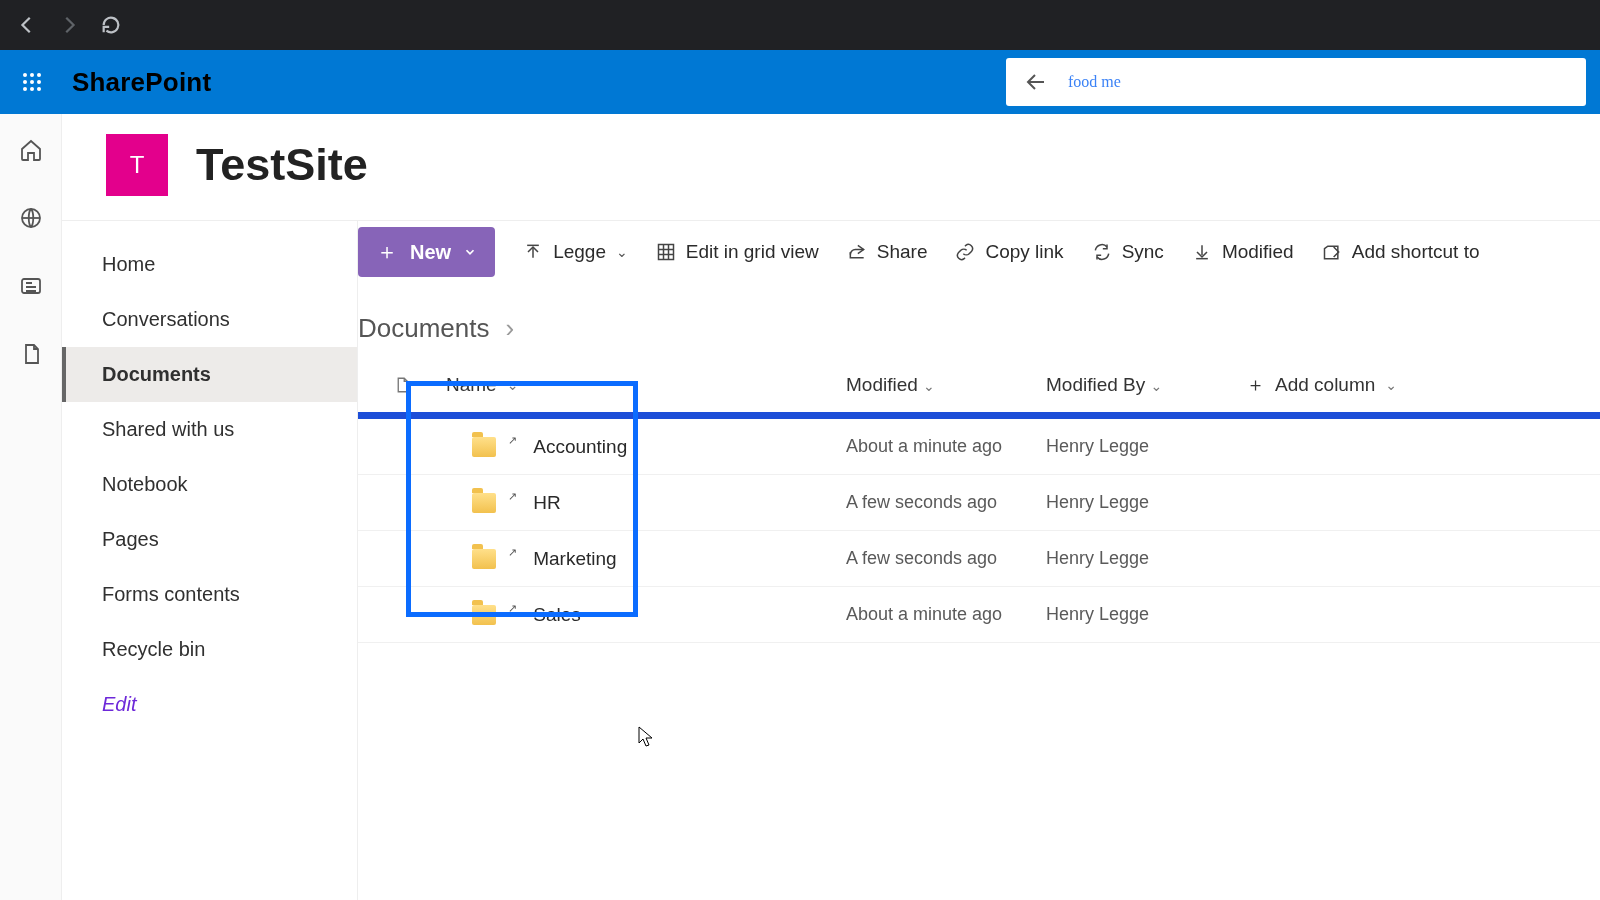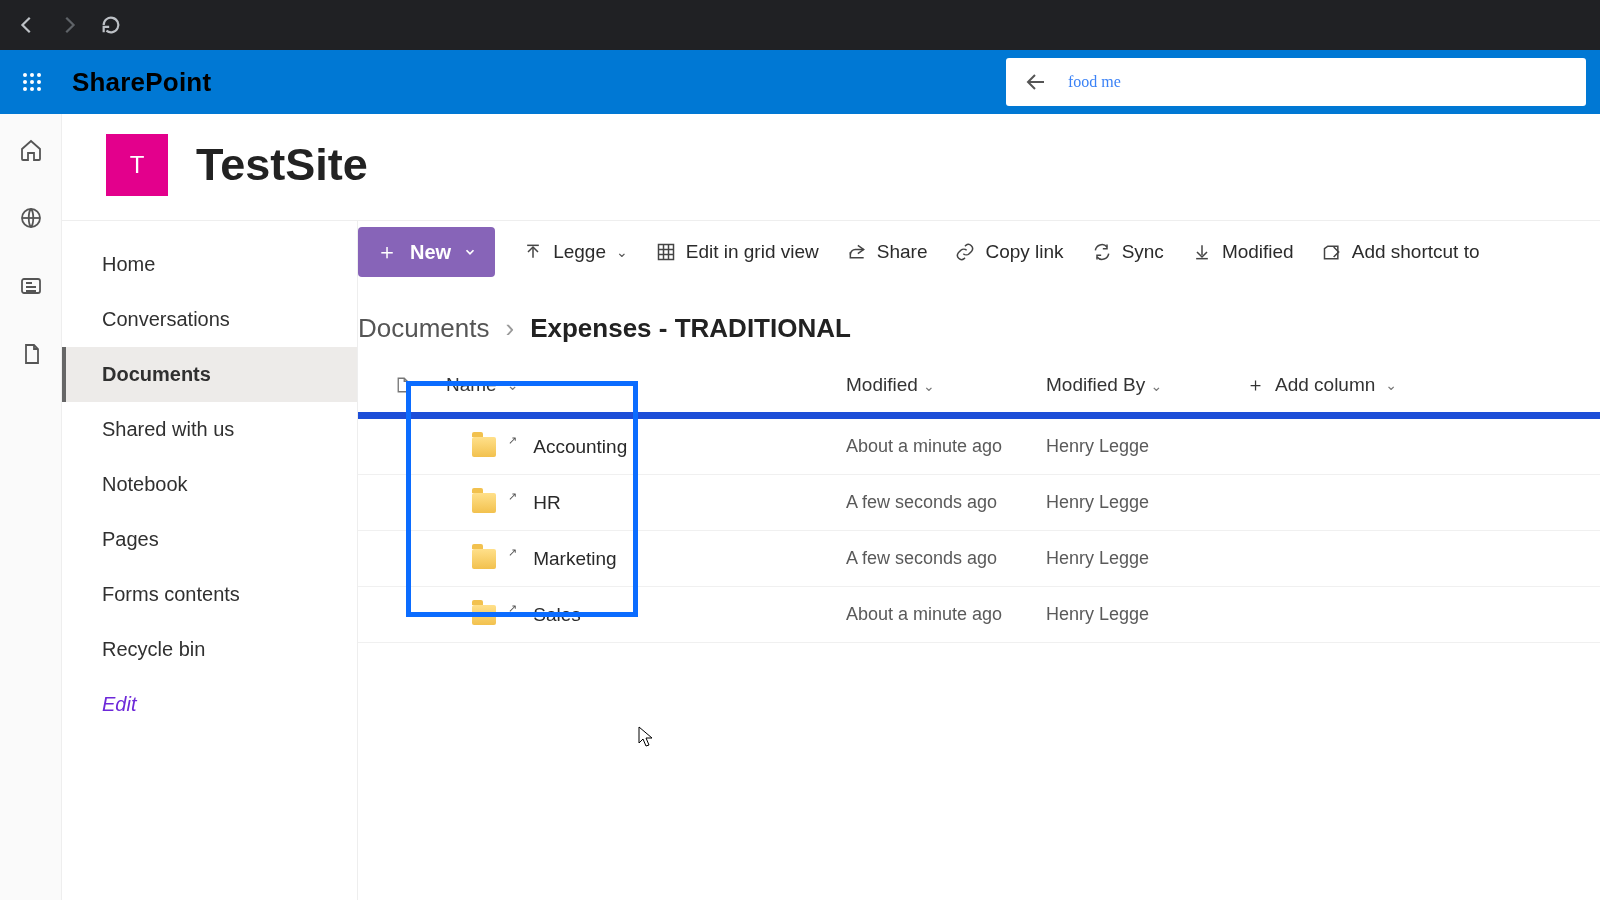--- a/index.html
+++ b/index.html
@@ -236,21 +236,20 @@
                 <path d="M3 8l4-3h12v15H3z"></path>
                 <path d="M14 6l6 6-6 6"></path>
               </svg>
             <span>Add shortcut to</span>
           </div>
         </div>
 
         <div class="breadcrumb-row">
           <span class="bc-link">Documents</span>
           <span class="bc-sep">›</span>
-          <span class="bc-current">Expenses - TRADITIONAL</span>
         </div>
 
         <div class="list-header">
           <div class="col-file">
             <svg width="18" height="22" viewBox="0 0 24 24" fill="none" stroke="#777" stroke-width="1.8">
                 <path d="M7 3h8l4 4v14H7z"></path>
                 <path d="M15 3v4h4"></path>
               </svg>
           </div>
           <div class="col-name">

